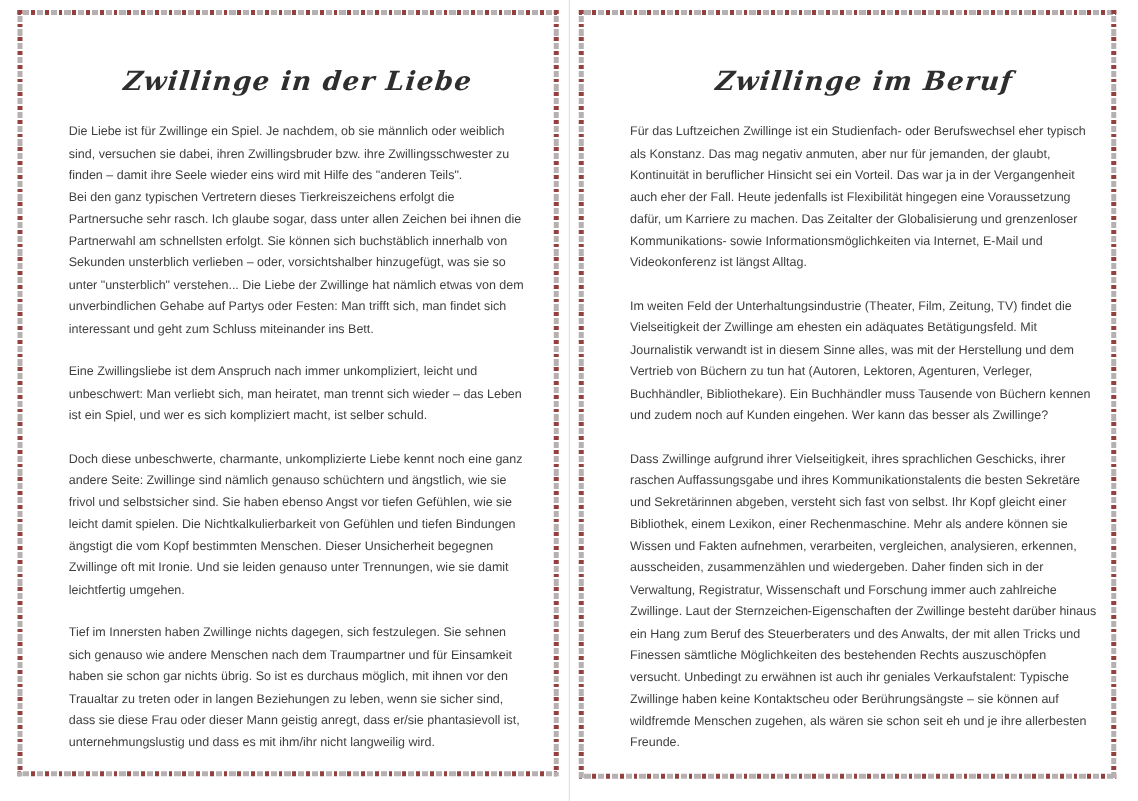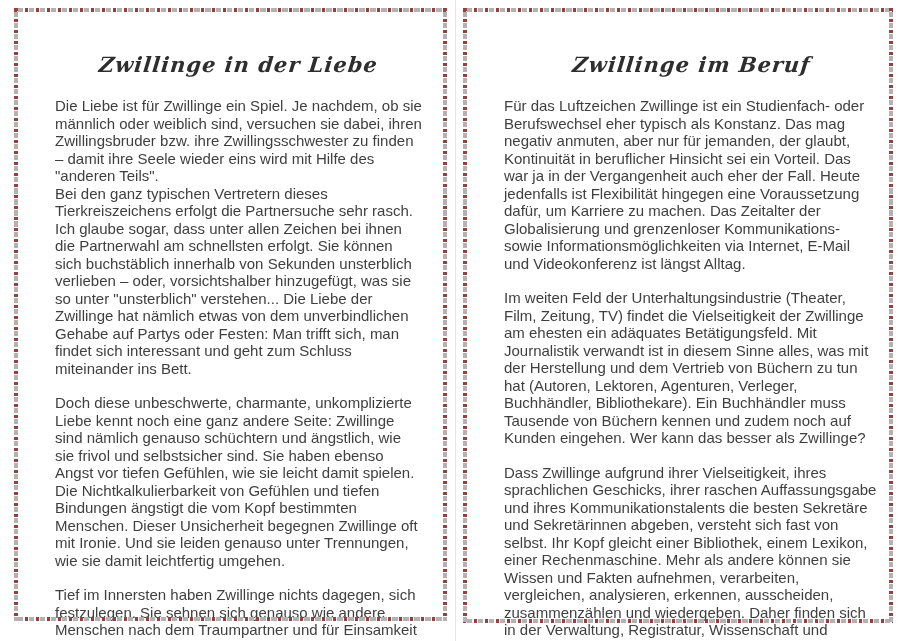--- a/index.html
+++ b/index.html
@@ -59,21 +59,21 @@
     font-style: italic;
     font-weight: bold;
     font-size: 21px;
     letter-spacing: 1px;
     color: #2e2e2e;
     text-align: center;
     margin: 0 0 20px 0;
     transform: skewX(-6deg);
   }
   .body-text .para {
-    font-size: 15px;
+    font-size: 10px;
     line-height: 17.5px;
     color: #3f3f3f;
     margin: 0 0 17px 0;
     white-space: pre-line;
   }
 </style>
 </head>
 <body>
 
 <div class="canvas">
@@ -82,20 +82,21 @@
 
   <div class="page left">
     <div class="b-top"></div>
     <div class="b-bottom"></div>
     <div class="b-left"></div>
     <div class="b-right"></div>
     <h1 class="page-title">Zwillinge in der Liebe</h1>
     <div class="body-text">
         <p class="para">Die Liebe ist für Zwillinge ein Spiel. Je nachdem, ob sie männlich oder weiblich sind, versuchen sie dabei, ihren Zwillingsbruder bzw. ihre Zwillingsschwester zu finden – damit ihre Seele wieder eins wird mit Hilfe des "anderen Teils".
 Bei den ganz typischen Vertretern dieses Tierkreiszeichens erfolgt die Partnersuche sehr rasch. Ich glaube sogar, dass unter allen Zeichen bei ihnen die Partnerwahl am schnellsten erfolgt. Sie können sich buchstäblich innerhalb von Sekunden unsterblich verlieben – oder, vorsichtshalber hinzugefügt, was sie so unter "unsterblich" verstehen... Die Liebe der Zwillinge hat nämlich etwas von dem unverbindlichen Gehabe auf Partys oder Festen: Man trifft sich, man findet sich interessant und geht zum Schluss miteinander ins Bett.</p>
+        <p class="para">Eine Zwillingsliebe ist dem Anspruch nach immer unkompliziert, leicht und unbeschwert: Man verliebt sich, man heiratet, man trennt sich wieder – das Leben ist ein Spiel, und wer es sich kompliziert macht, ist selber schuld.</p>
         <p class="para">Doch diese unbeschwerte, charmante, unkomplizierte Liebe kennt noch eine ganz andere Seite: Zwillinge sind nämlich genauso schüchtern und ängstlich, wie sie frivol und selbstsicher sind. Sie haben ebenso Angst vor tiefen Gefühlen, wie sie leicht damit spielen. Die Nichtkalkulierbarkeit von Gefühlen und tiefen Bindungen ängstigt die vom Kopf bestimmten Menschen. Dieser Unsicherheit begegnen Zwillinge oft mit Ironie. Und sie leiden genauso unter Trennungen, wie sie damit leichtfertig umgehen.</p>
         <p class="para">Tief im Innersten haben Zwillinge nichts dagegen, sich festzulegen. Sie sehnen sich genauso wie andere Menschen nach dem Traumpartner und für Einsamkeit haben sie schon gar nichts übrig. So ist es durchaus möglich, mit ihnen vor den Traualtar zu treten oder in langen Beziehungen zu leben, wenn sie sicher sind, dass sie diese Frau oder dieser Mann geistig anregt, dass er/sie phantasievoll ist, unternehmungslustig und dass es mit ihm/ihr nicht langweilig wird.</p>
       </div>
   </div>
 
   <div class="page right">
     <div class="b-top"></div>
     <div class="b-bottom"></div>
     <div class="b-left"></div>
     <div class="b-right"></div>

